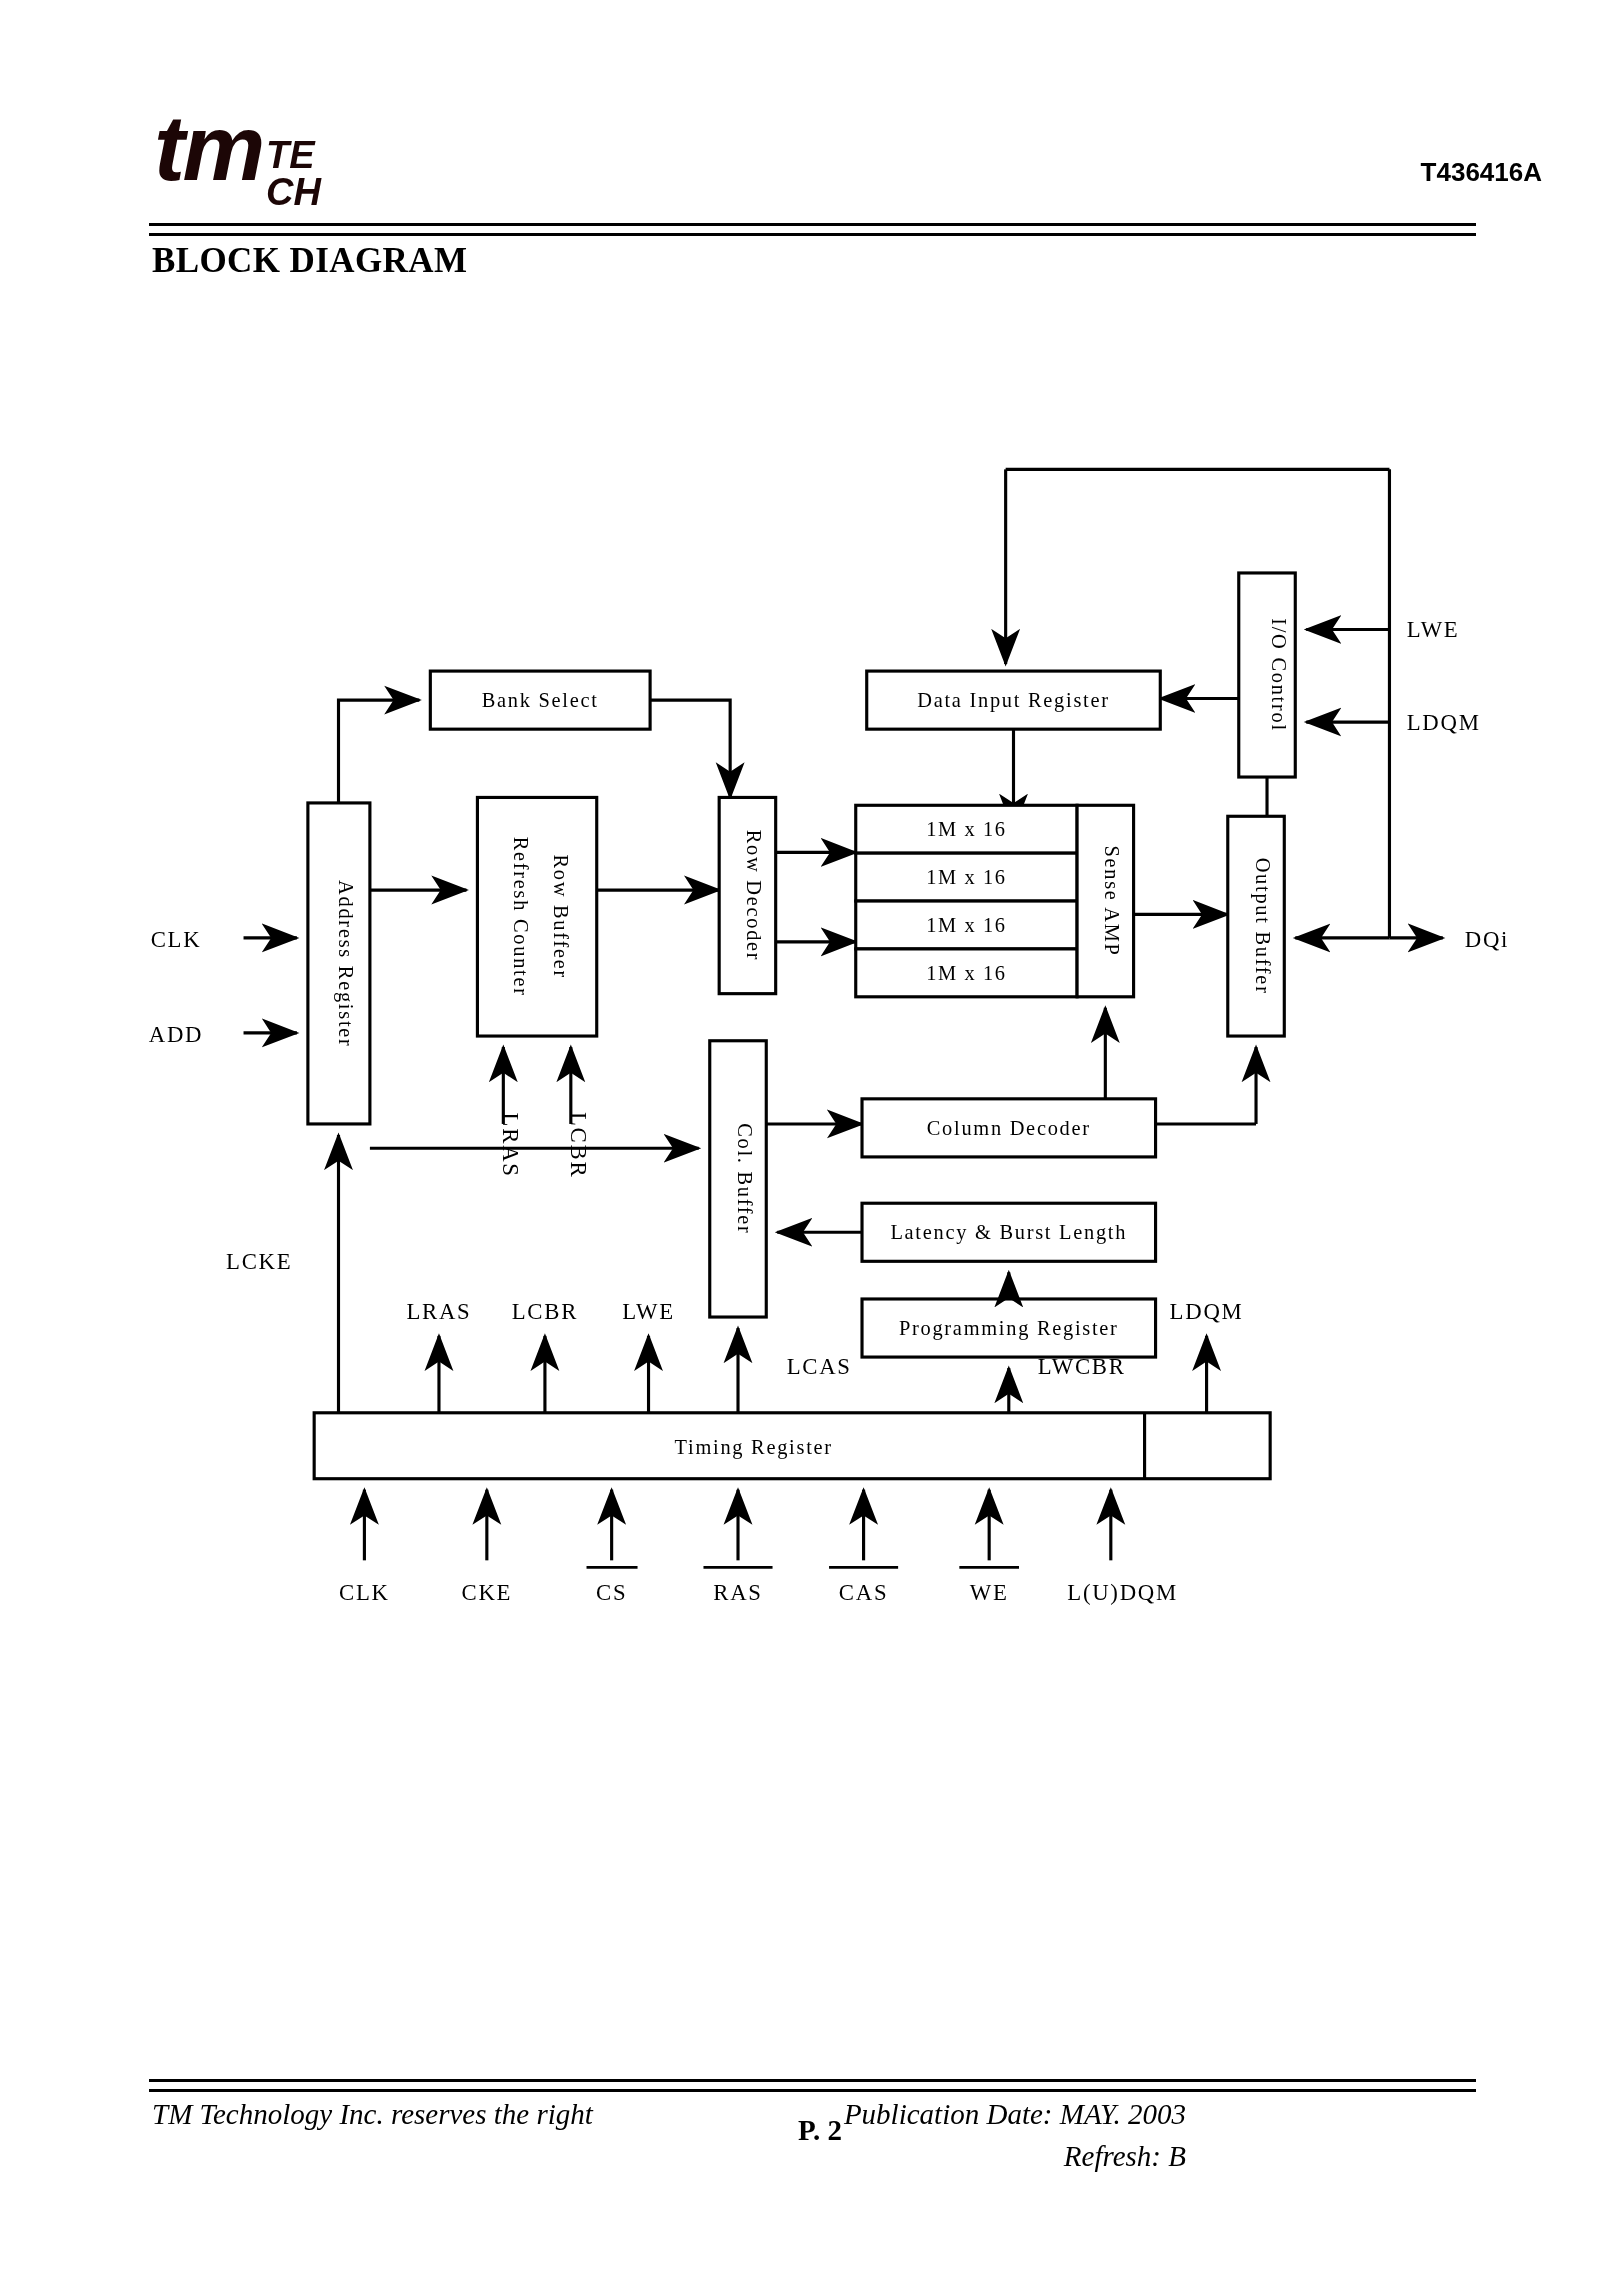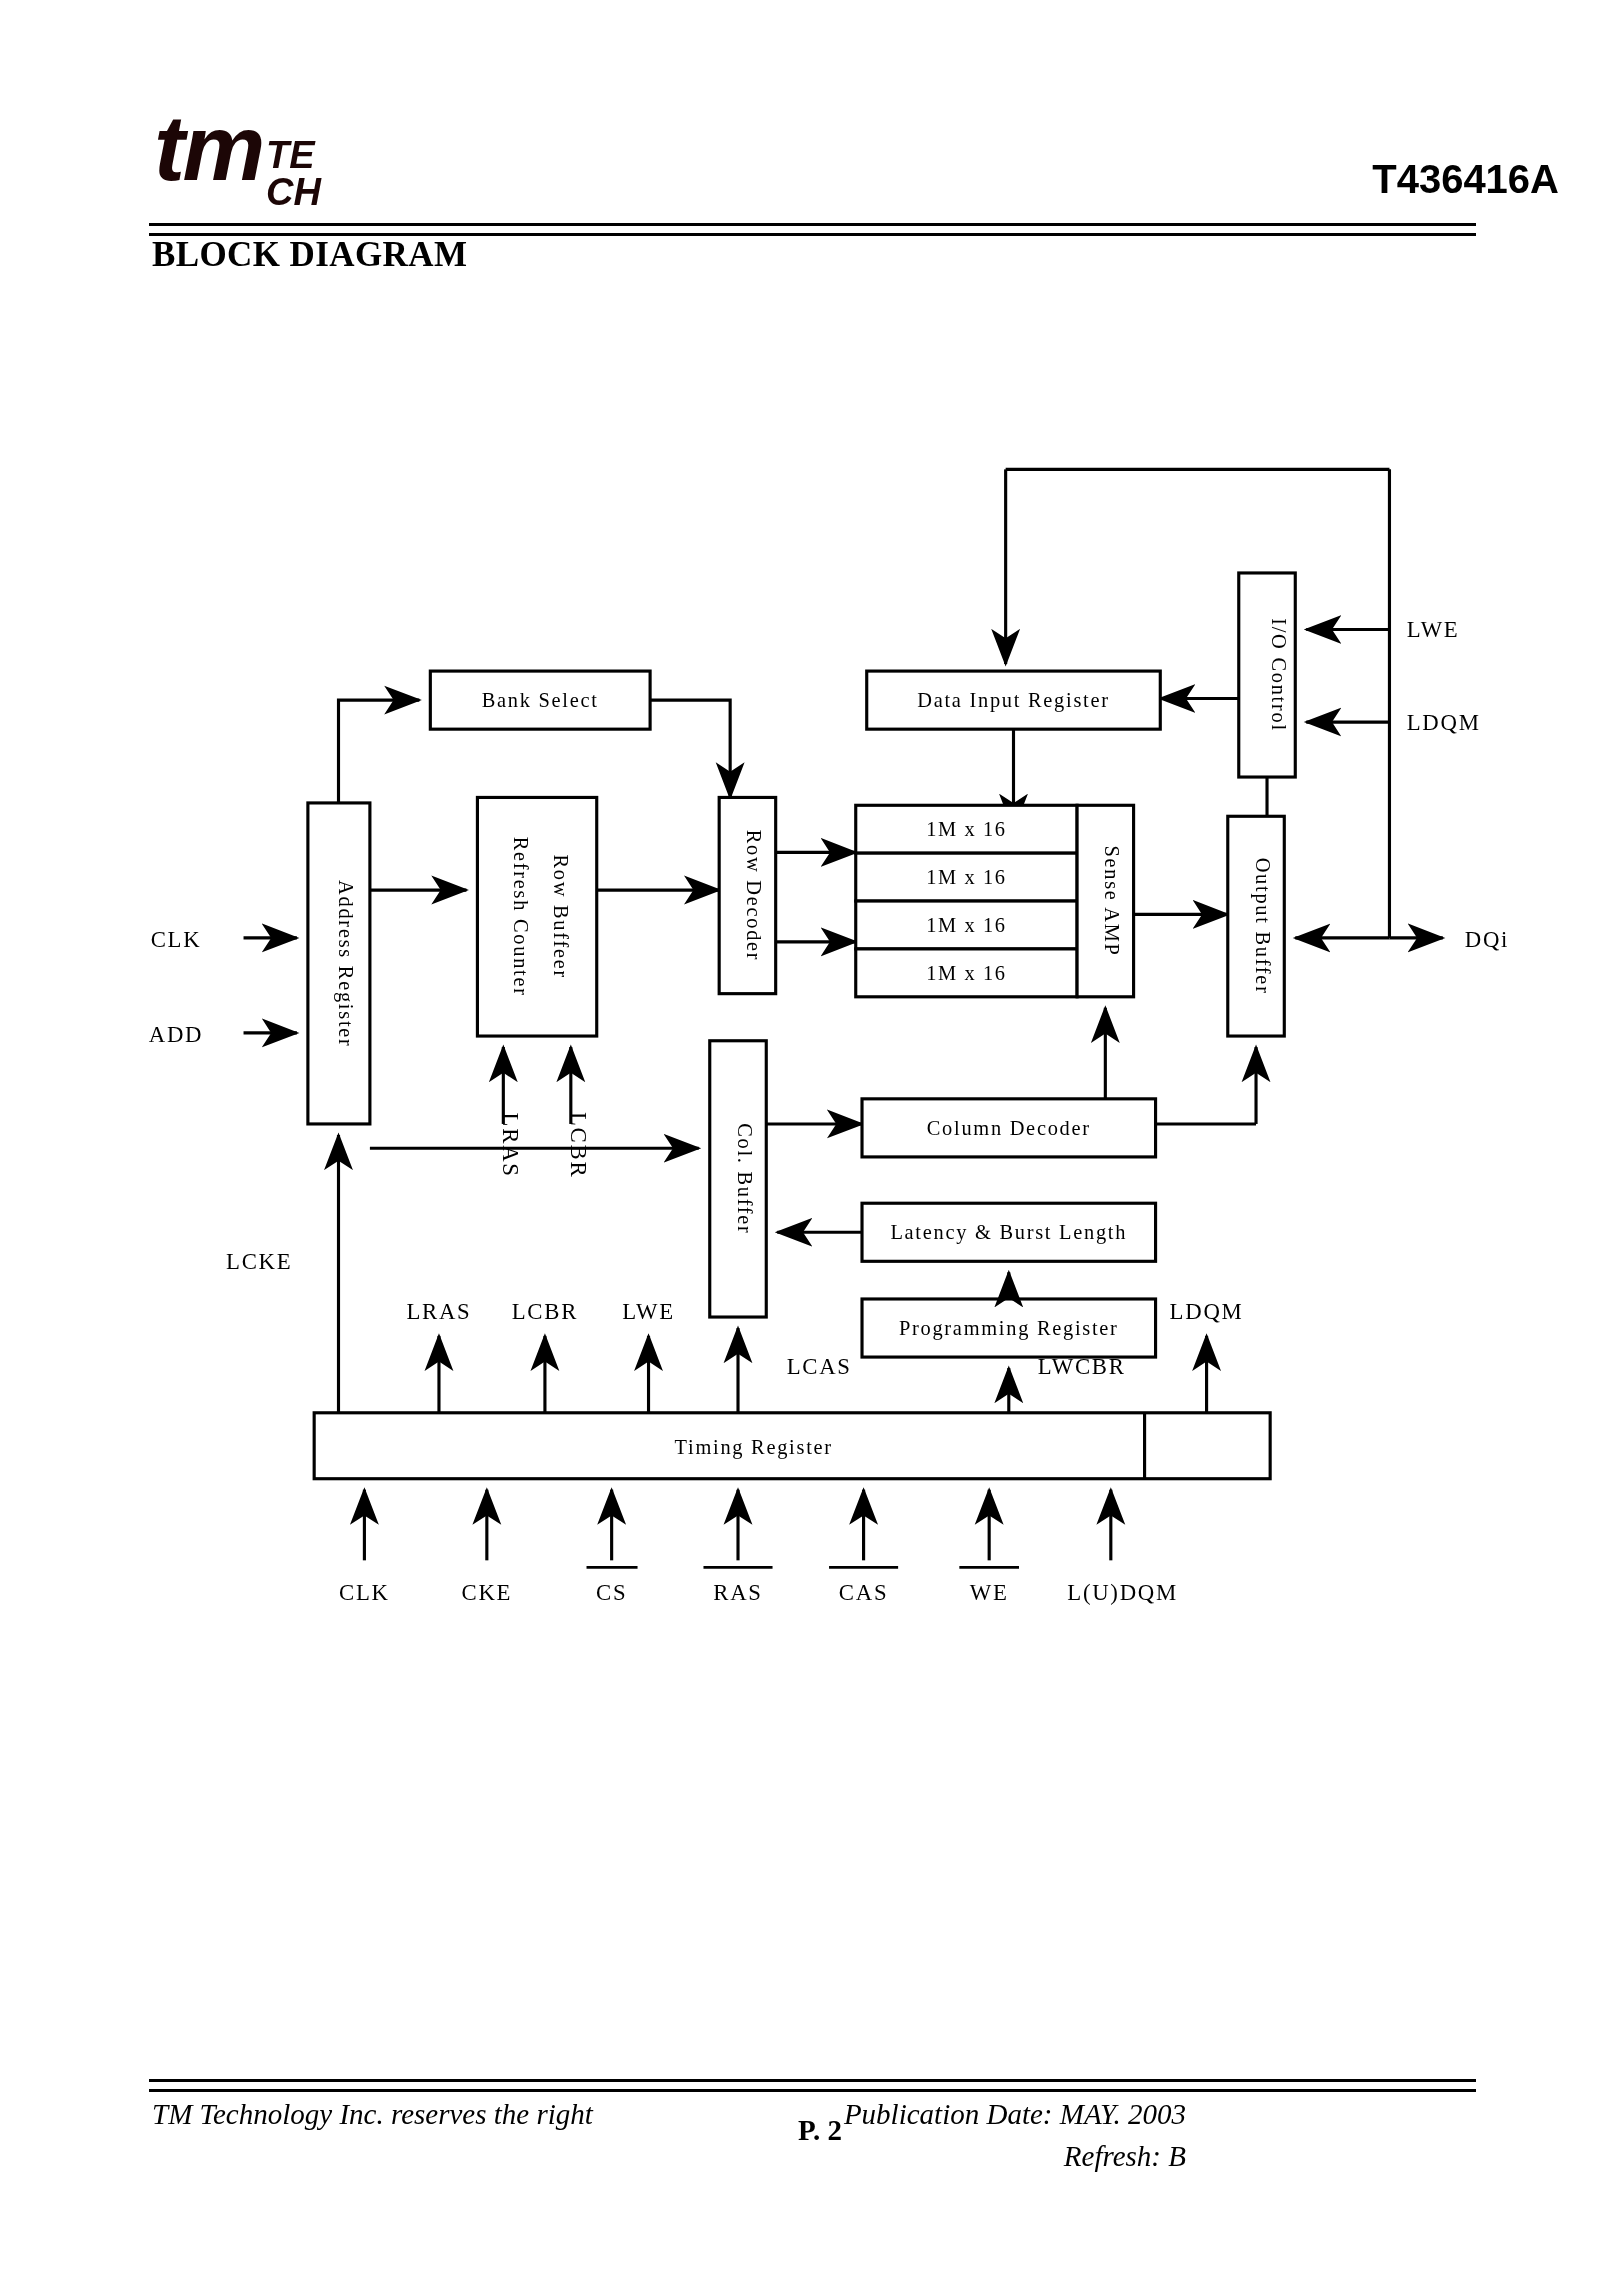--- a/index.html
+++ b/index.html
@@ -54,41 +54,41 @@
     font-size: 38px;
     line-height: 0.98;
     color: #1c0606;
     margin-left: 3.1px;
     margin-top: 27px;
     display: flex;
     flex-direction: column;
   }
   #part-number {
     position: absolute;
-    right: 63px;
+    right: 80px;
     top: 157px;
     font-family: "Liberation Sans", "DejaVu Sans", sans-serif;
     font-weight: bold;
-    font-size: 40px;
+    font-size: 26px;
     letter-spacing: 0px;
   }
   .rule-double {
     position: absolute;
     left: 149px;
     width: 1327px;
     height: 7px;
     border-top: 3.1px solid #000;
     border-bottom: 3.1px solid #000;
   }
   #header-rule { top: 223px; }
 
   #section-title {
     position: absolute;
     left: 152px;
-    top: 235px;
+    top: 241px;
     font-family: "Liberation Serif", "DejaVu Serif", serif;
     font-weight: bold;
     font-size: 35px;
     letter-spacing: 0.4px;
   }
 
   
   #diagram-wrap {
     position: absolute;
     left: 0;

